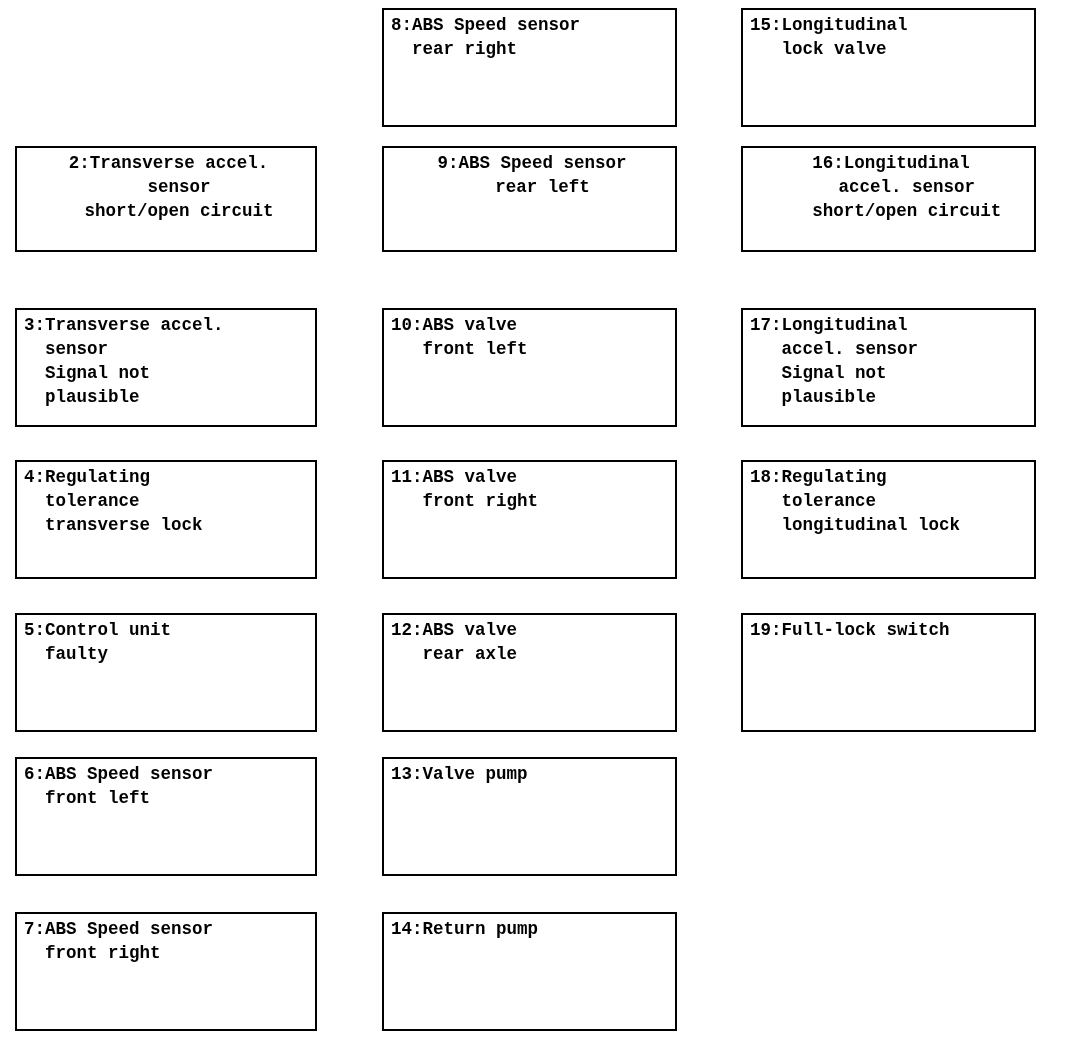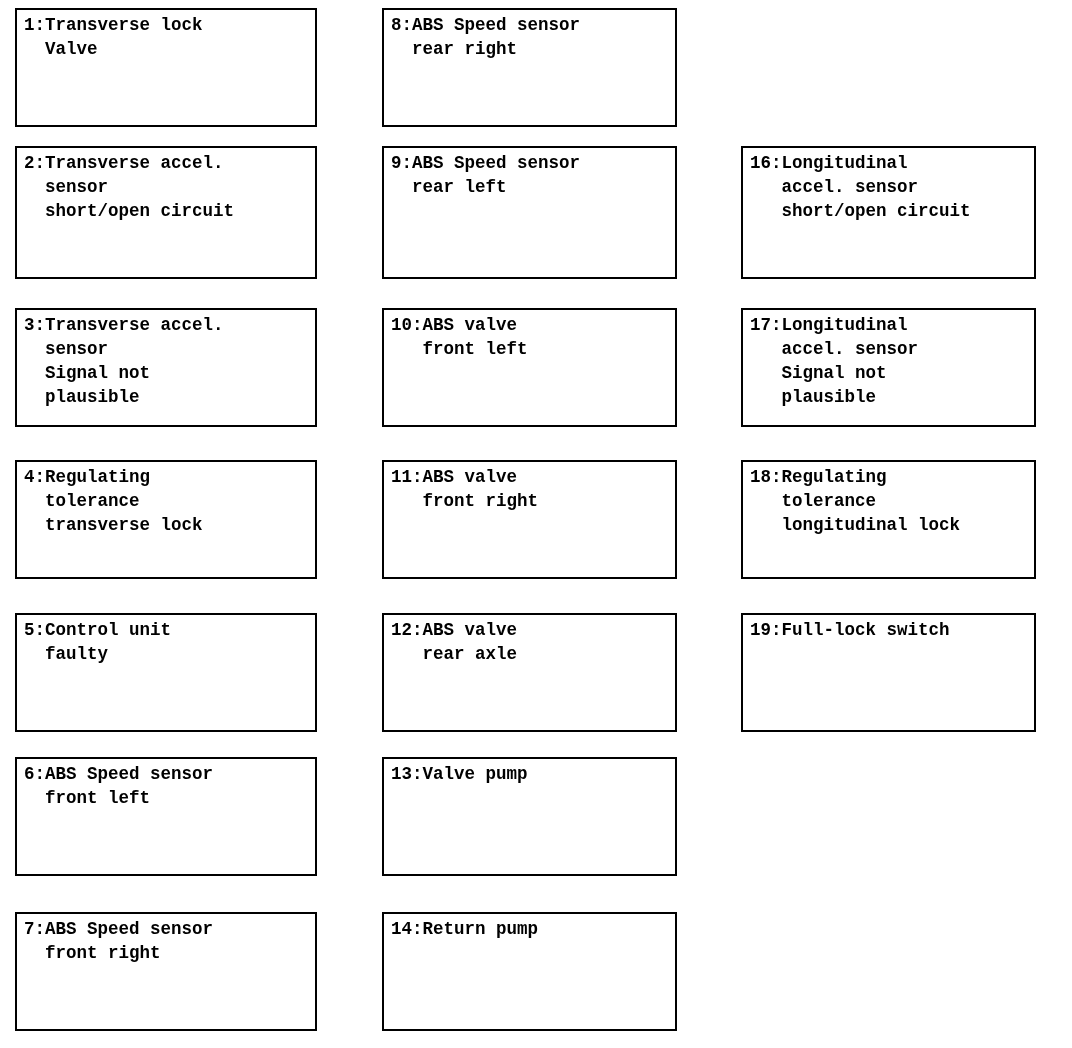--- a/index.html
+++ b/index.html
@@ -42,36 +42,32 @@
     white-space: pre;
     letter-spacing: 0px;
     -webkit-font-smoothing: none;
   }
   
   .col-1 { left: 15px;  width: 302px; }
   .col-2 { left: 382px; width: 295px; }
   .col-3 { left: 741px; width: 295px; }
   
   .row-1 { top: 8px;   height: 119px; }
-  .row-2 { top: 146px; height: 133px; }
+  .row-2 { top: 146px; height: 106px; text-align: center; }
   .row-3 { top: 308px; height: 119px; }
   .row-4 { top: 460px; height: 119px; }
   .row-5 { top: 613px; height: 119px; }
   .row-6 { top: 757px; height: 119px; }
   .row-7 { top: 912px; height: 119px; padding-left: 48px; }
 </style>
 </head>
 <body>
 
 <div id="diagram">
 
-  <div class="fault-box col-1 row-1">
-    <div class="fault-box-text">1:Transverse lock
-  Valve</div>
-  </div>
 
   <div class="fault-box col-1 row-2">
     <div class="fault-box-text">2:Transverse accel.
   sensor
   short/open circuit</div>
   </div>
 
   <div class="fault-box col-1 row-3">
     <div class="fault-box-text">3:Transverse accel.
   sensor
@@ -126,20 +122,24 @@
   </div>
 
   <div class="fault-box col-2 row-6">
     <div class="fault-box-text">13:Valve pump</div>
   </div>
 
   <div class="fault-box col-2 row-7">
     <div class="fault-box-text">14:Return pump</div>
   </div>
 
+  <div class="fault-box col-3 row-1">
+    <div class="fault-box-text">15:Longitudinal
+   lock valve</div>
+  </div>
 
   <div class="fault-box col-3 row-2">
     <div class="fault-box-text">16:Longitudinal
    accel. sensor
    short/open circuit</div>
   </div>
 
   <div class="fault-box col-3 row-3">
     <div class="fault-box-text">17:Longitudinal
    accel. sensor

